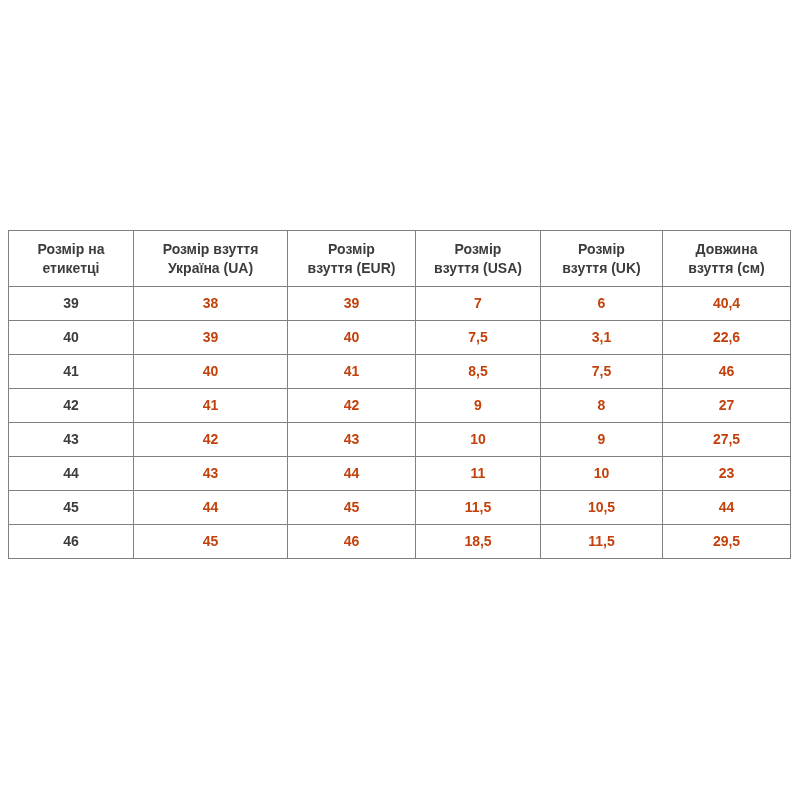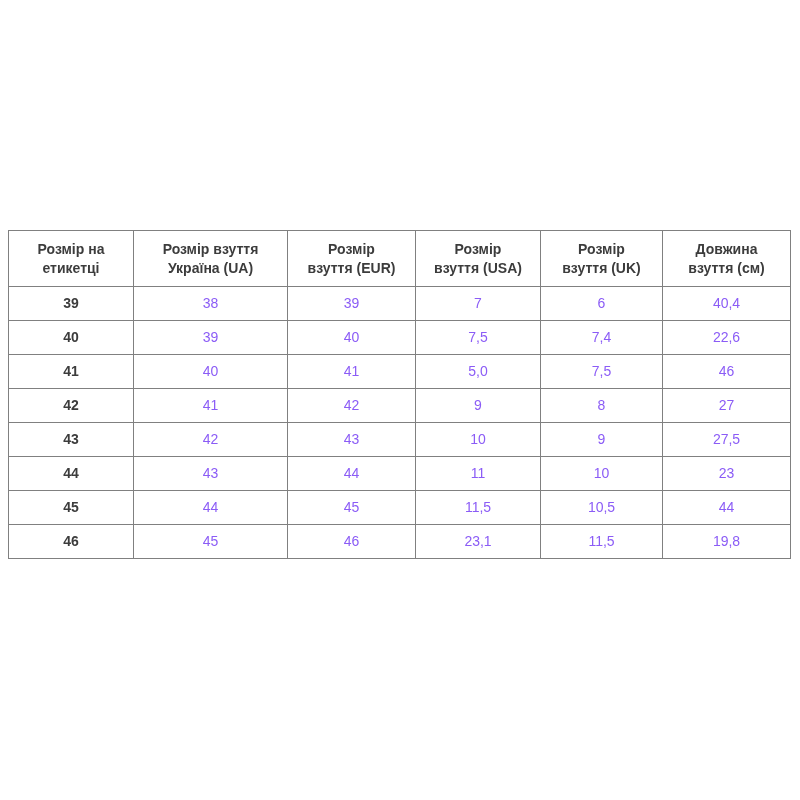--- a/index.html
+++ b/index.html
@@ -52,22 +52,22 @@
   }
   table.size-table tbody td,
   table.size-table tbody th {
     height: 33px;
   }
   table.size-table tbody th.row-label {
     font-weight: bold;
     color: #3c3c3c;
   }
   table.size-table tbody td {
-    font-weight: normal;
-    color: #8b5cf6;
+    font-weight: bold;
+    color: #c2410c;
   }
 </style>
 </head>
 <body>
 
 <div class="page">
   <div class="size-table-wrap">
     <table class="size-table">
       <colgroup>
         <col class="c1">
@@ -100,28 +100,28 @@
             <td>39</td>
             <td>7</td>
             <td>6</td>
             <td>40,4</td>
           </tr>
           <tr>
             <th class="row-label" scope="row">40</th>
             <td>39</td>
             <td>40</td>
             <td>7,5</td>
-            <td>7,4</td>
+            <td>3,1</td>
             <td>22,6</td>
           </tr>
           <tr>
             <th class="row-label" scope="row">41</th>
             <td>40</td>
             <td>41</td>
-            <td>5,0</td>
+            <td>8,5</td>
             <td>7,5</td>
             <td>46</td>
           </tr>
           <tr>
             <th class="row-label" scope="row">42</th>
             <td>41</td>
             <td>42</td>
             <td>9</td>
             <td>8</td>
             <td>27</td>
@@ -147,20 +147,20 @@
             <td>44</td>
             <td>45</td>
             <td>11,5</td>
             <td>10,5</td>
             <td>44</td>
           </tr>
           <tr>
             <th class="row-label" scope="row">46</th>
             <td>45</td>
             <td>46</td>
-            <td>23,1</td>
+            <td>18,5</td>
             <td>11,5</td>
-            <td>19,8</td>
+            <td>29,5</td>
           </tr>
         </tbody>
     </table>
   </div>
 </div>
 
 </body></html>

